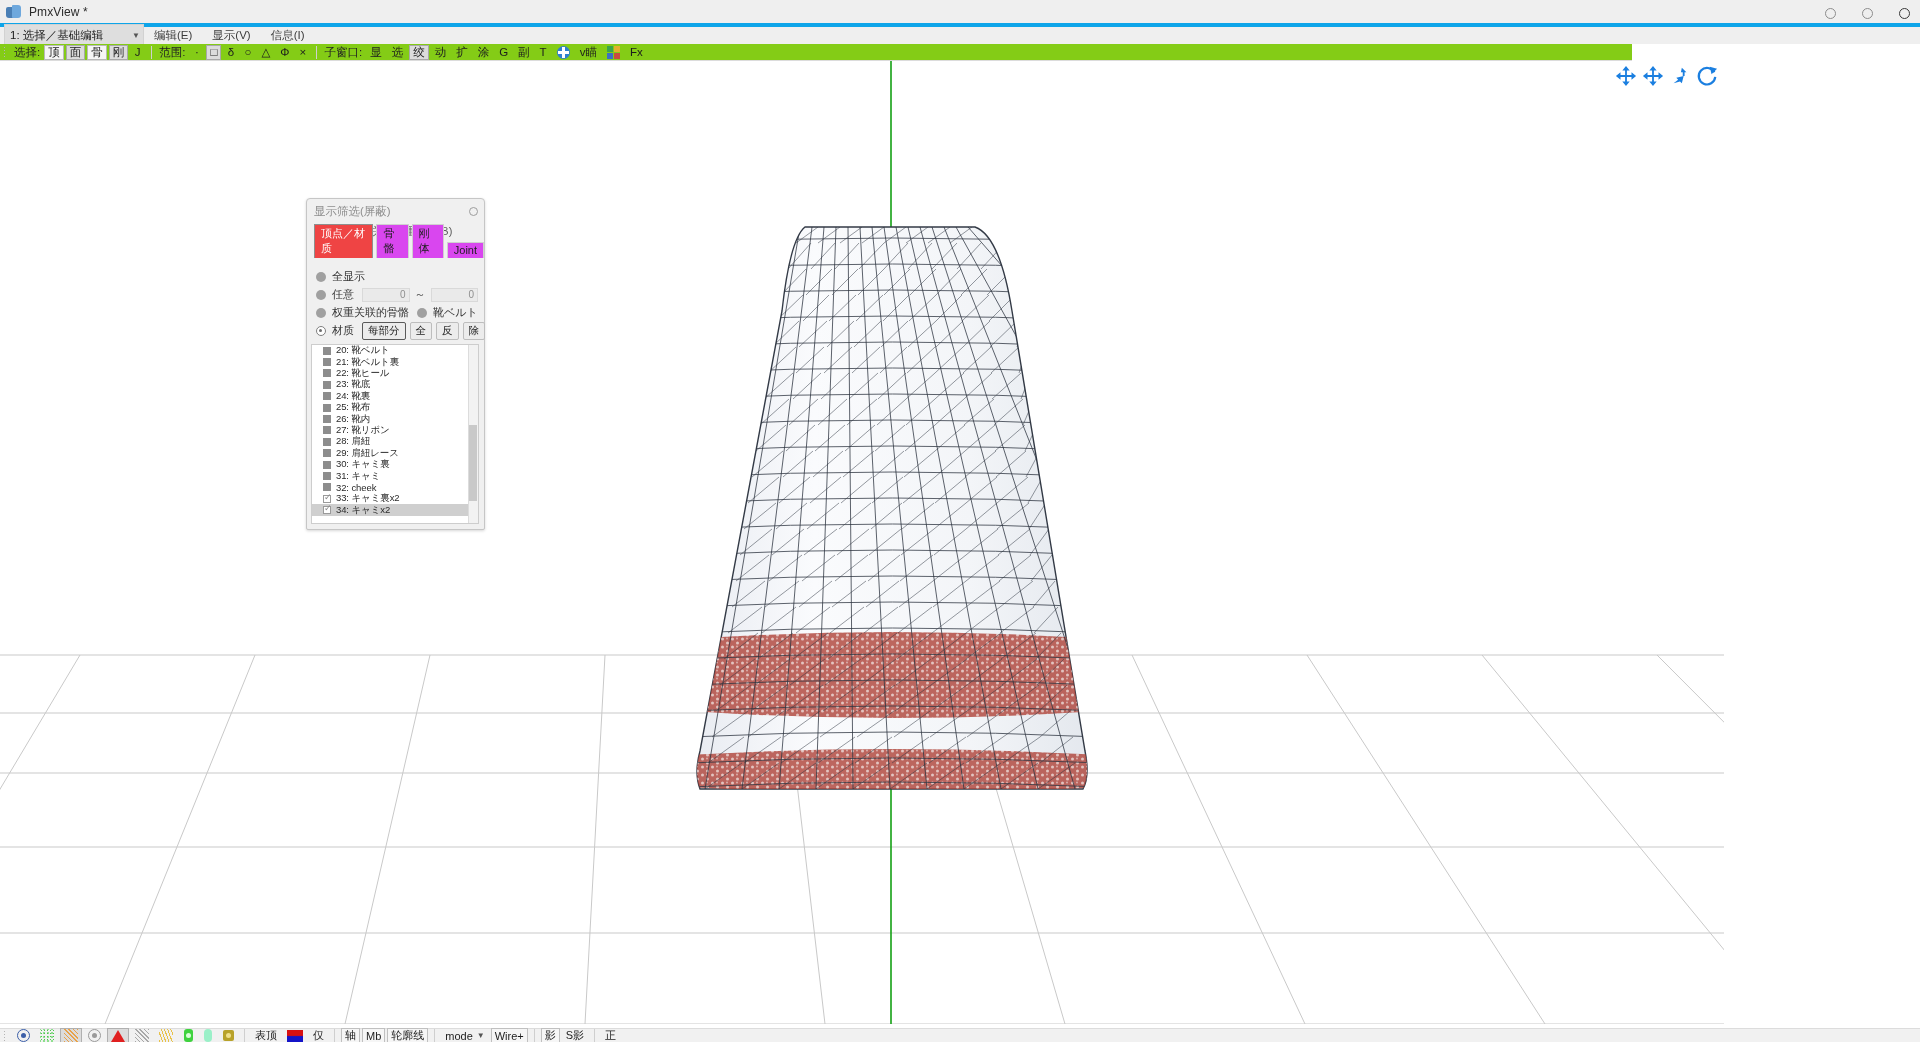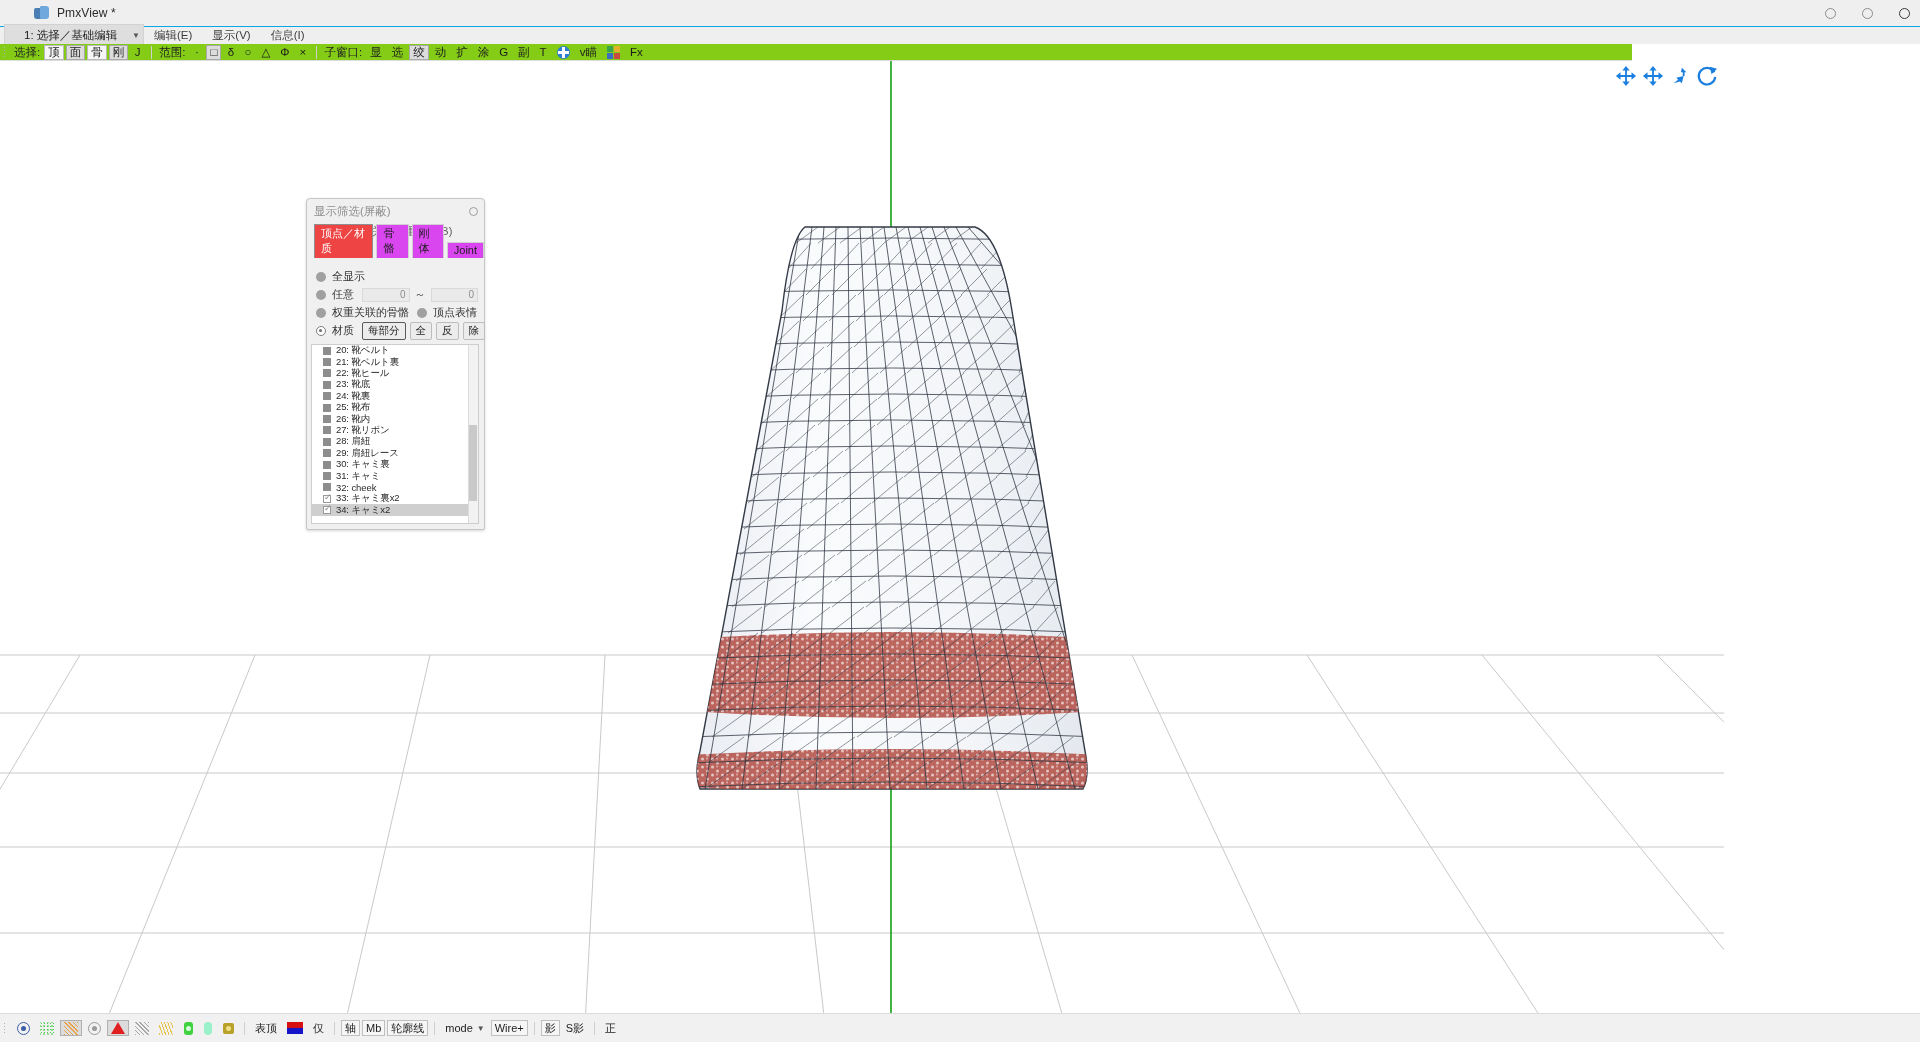--- a/index.html
+++ b/index.html
@@ -9,22 +9,22 @@
     overflow: hidden;
     font-family: "Liberation Sans", sans-serif;
     background: #ffffff;
   }
   #app { position: relative; width: 1920px; height: 1042px; }
 
   
   .titlebar {
     position: absolute; top: 0; left: 0; width: 1920px; height: 27px;
     background: #efefef;
-    border-bottom: 1px solid #0ea5e9;
-    display: flex; align-items: center; padding-left: 28px;
+    border-bottom: 4px solid #0ea5e9;
+    display: flex; align-items: center;
   }
   .title-icon {
     width: 16px; height: 16px; margin-left: 6px; margin-right: 7px;
     position: relative; flex: none;
   }
   .title-icon .s1 {
     position:absolute; left:0; top:3px; width:9px; height:11px;
     background:#4a7fb5; border-radius: 2px 0 0 3px;
   }
   .title-icon .s2 {
@@ -40,21 +40,21 @@
   .menubar {
     position: absolute; top: 27px; left: 0; width: 1920px; height: 17px;
     background: #efefef;
     display: flex; align-items: center;
   }
   .mode-combo {
     margin-left: 4px;
     height: 24px; min-width: 140px;
     background: #dedede; border: 1px solid #d2d2d2;
     display: flex; align-items: center; justify-content: space-between;
-    padding: 0 3px 0 19px; font-size: 11.5px; color: #1b1b1b;
+    padding: 0 3px 0 5px; font-size: 11.5px; color: #1b1b1b;
   }
   .mode-combo .caret { font-size: 8px; color: #555; margin-left: 6px; }
   .menu-item {
     font-size: 11.5px; color: #3c3c3c; padding: 0 10px; height: 16px;
     display:flex; align-items:center; white-space: nowrap;
   }
 
   
   .toolbar {
     position: absolute; top: 44px; left: 0; width: 1632px; height: 17px;
@@ -176,21 +176,21 @@
     position: relative;
   }
   .chk.on::after {
     content: "\2713"; position: absolute; left: 0px; top: -3px;
     font-size: 9px; color: #8a8a8a; line-height: 9px;
   }
   .mat-name { font-size: 9.5px; color: #2b2b2b; white-space: nowrap; letter-spacing: -0.1px; }
 
   
   .bottombar {
-    position: absolute; bottom: 0; left: 0; width: 1920px; height: 29px;
+    position: absolute; bottom: 0; left: 0; width: 1920px; height: 14px;
     background: #f1f1f1; border-top: 1px solid #dcdcdc;
     display: flex; align-items: center;
   }
   .bb-btn {
     height: 16px; min-width: 18px; padding: 0 3px; margin: 0 1px;
     display: inline-flex; align-items: center; justify-content: center;
     border: 1px solid transparent; font-size: 11px; color: #1d1d1d; white-space: nowrap;
   }
   .bb-btn.active { background: #dcdcdc; border-color: #b0b0b0; }
   .bb-btn.boxed { background: #f6f6f6; border-color: #c0c0c0; }
@@ -491,21 +491,21 @@
           <span class="opt-label">任意</span>
           <span class="num-field">0</span>
           <span class="tilde">～</span>
           <span class="num-field">0</span>
         </div>
 
         <div class="opt-row">
           <span class="radio"></span>
           <span class="opt-label">权重关联的骨骼</span>
           <span class="radio"></span>
-          <span class="opt-label">顶点表情</span>
+          <span class="opt-label">靴ベルト</span>
         </div>
 
         <div class="opt-row">
           <span class="radio sel"></span>
           <span class="opt-label">材质</span>
           <span class="mini-btn strong">每部分</span>
           <span class="mini-btn">全</span>
           <span class="mini-btn">反</span>
           <span class="mini-btn">除</span>
         </div>

